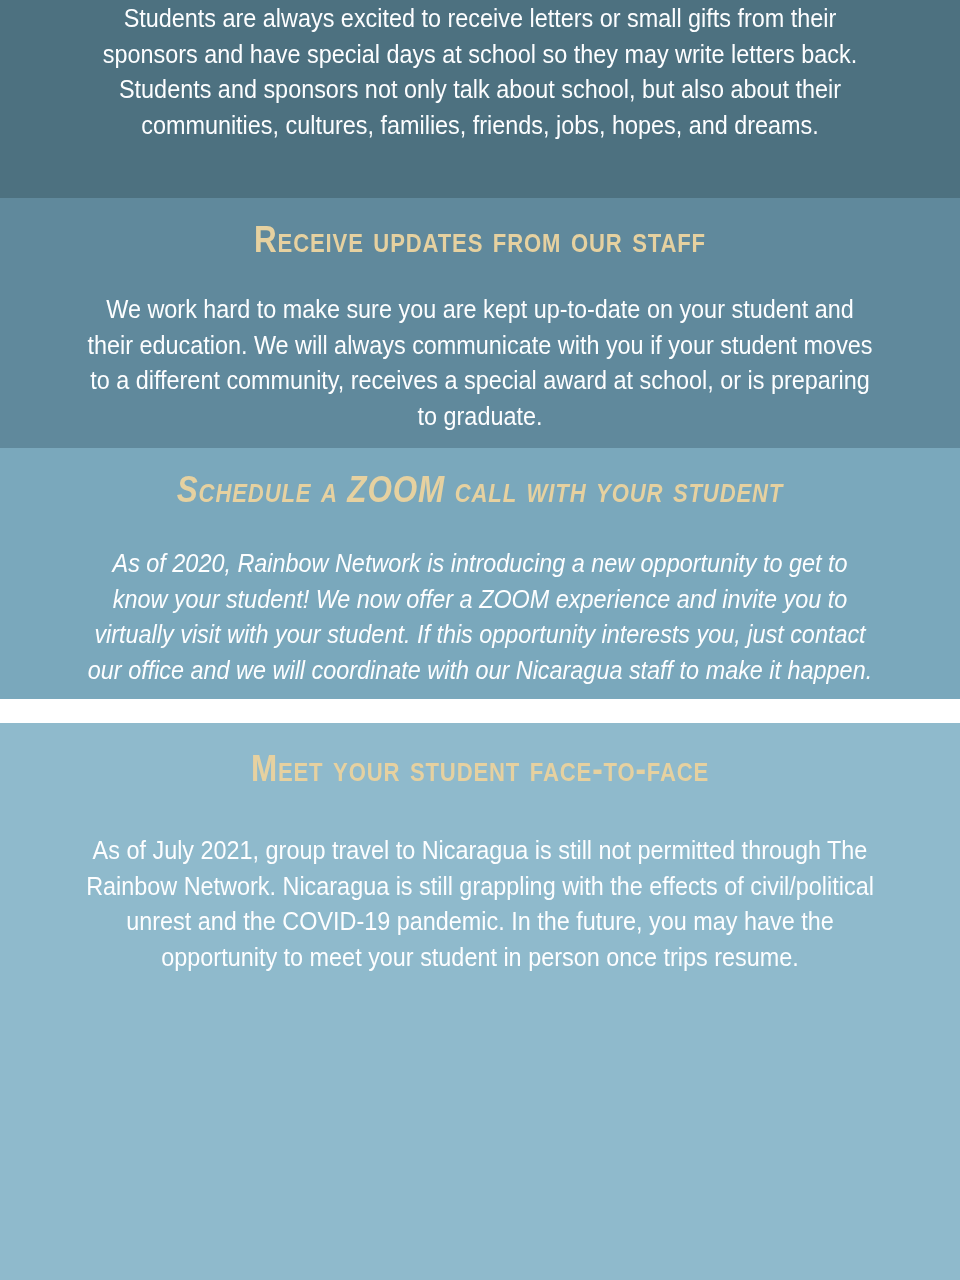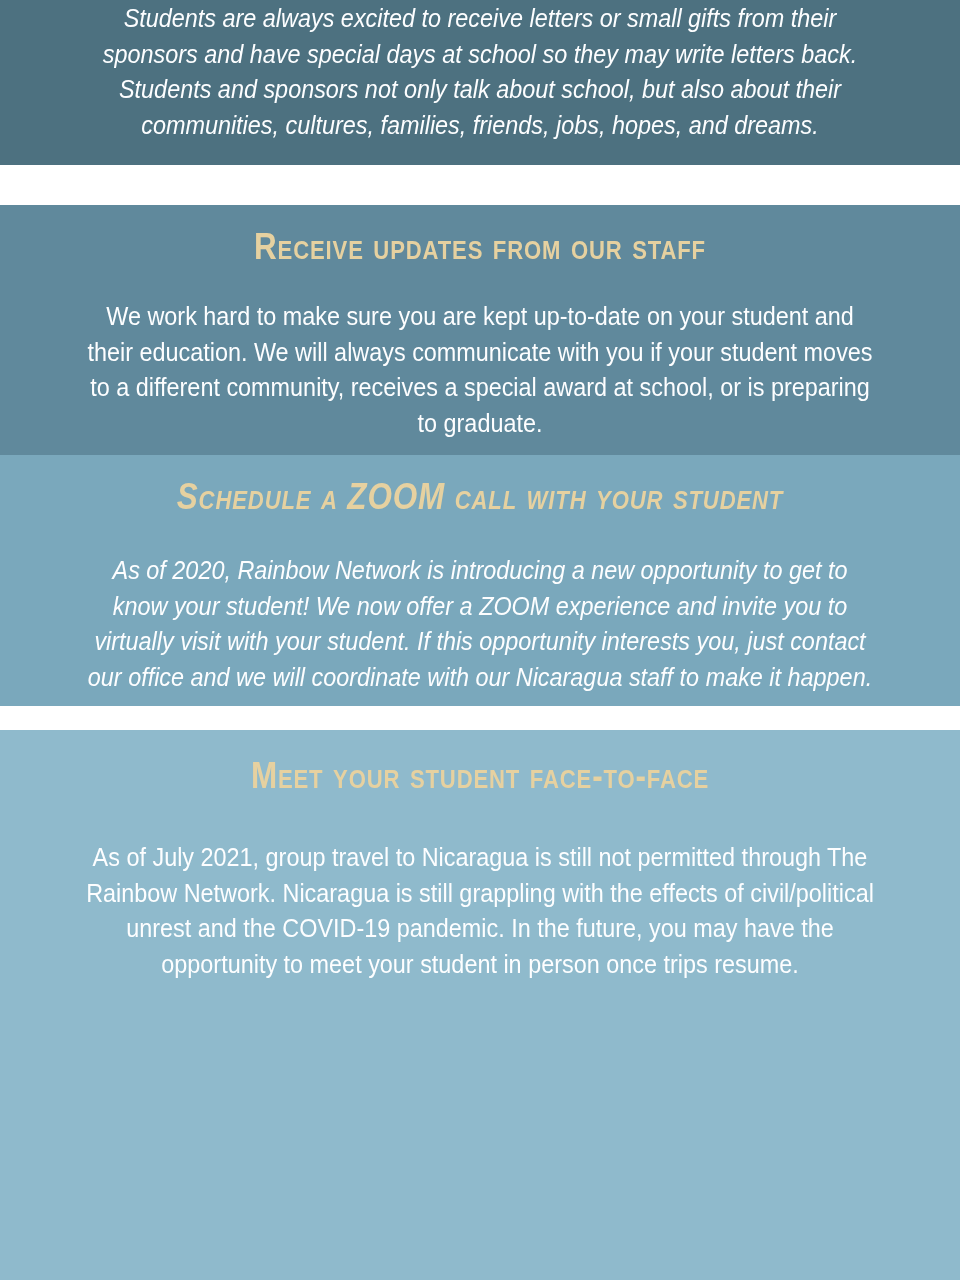--- a/index.html
+++ b/index.html
@@ -14,22 +14,22 @@
     width: 960px;
     height: 1280px;
     display: flex;
     flex-direction: column;
   }
   .band {
     box-sizing: border-box;
     width: 960px;
     flex: 0 0 auto;
   }
-  .s1 { height: 165px; background: #4d7180; font-style: italic; }
-  .s2 { height: 250px; background: #60899c; margin-top: 40px; }
+  .s1 { height: 198px; background: #4d7180; }
+  .s2 { height: 250px; background: #60899c; }
   .s3 { height: 251px; background: #7aa8bc; }
   .s4 { height: 624px; background: #8fbacc; margin-top: 24px; }
 
   .heading {
     margin: 0;
     text-align: center;
     white-space: pre;
     font-family: "Liberation Sans", sans-serif;
     font-weight: 700;
     font-variant: small-caps;

